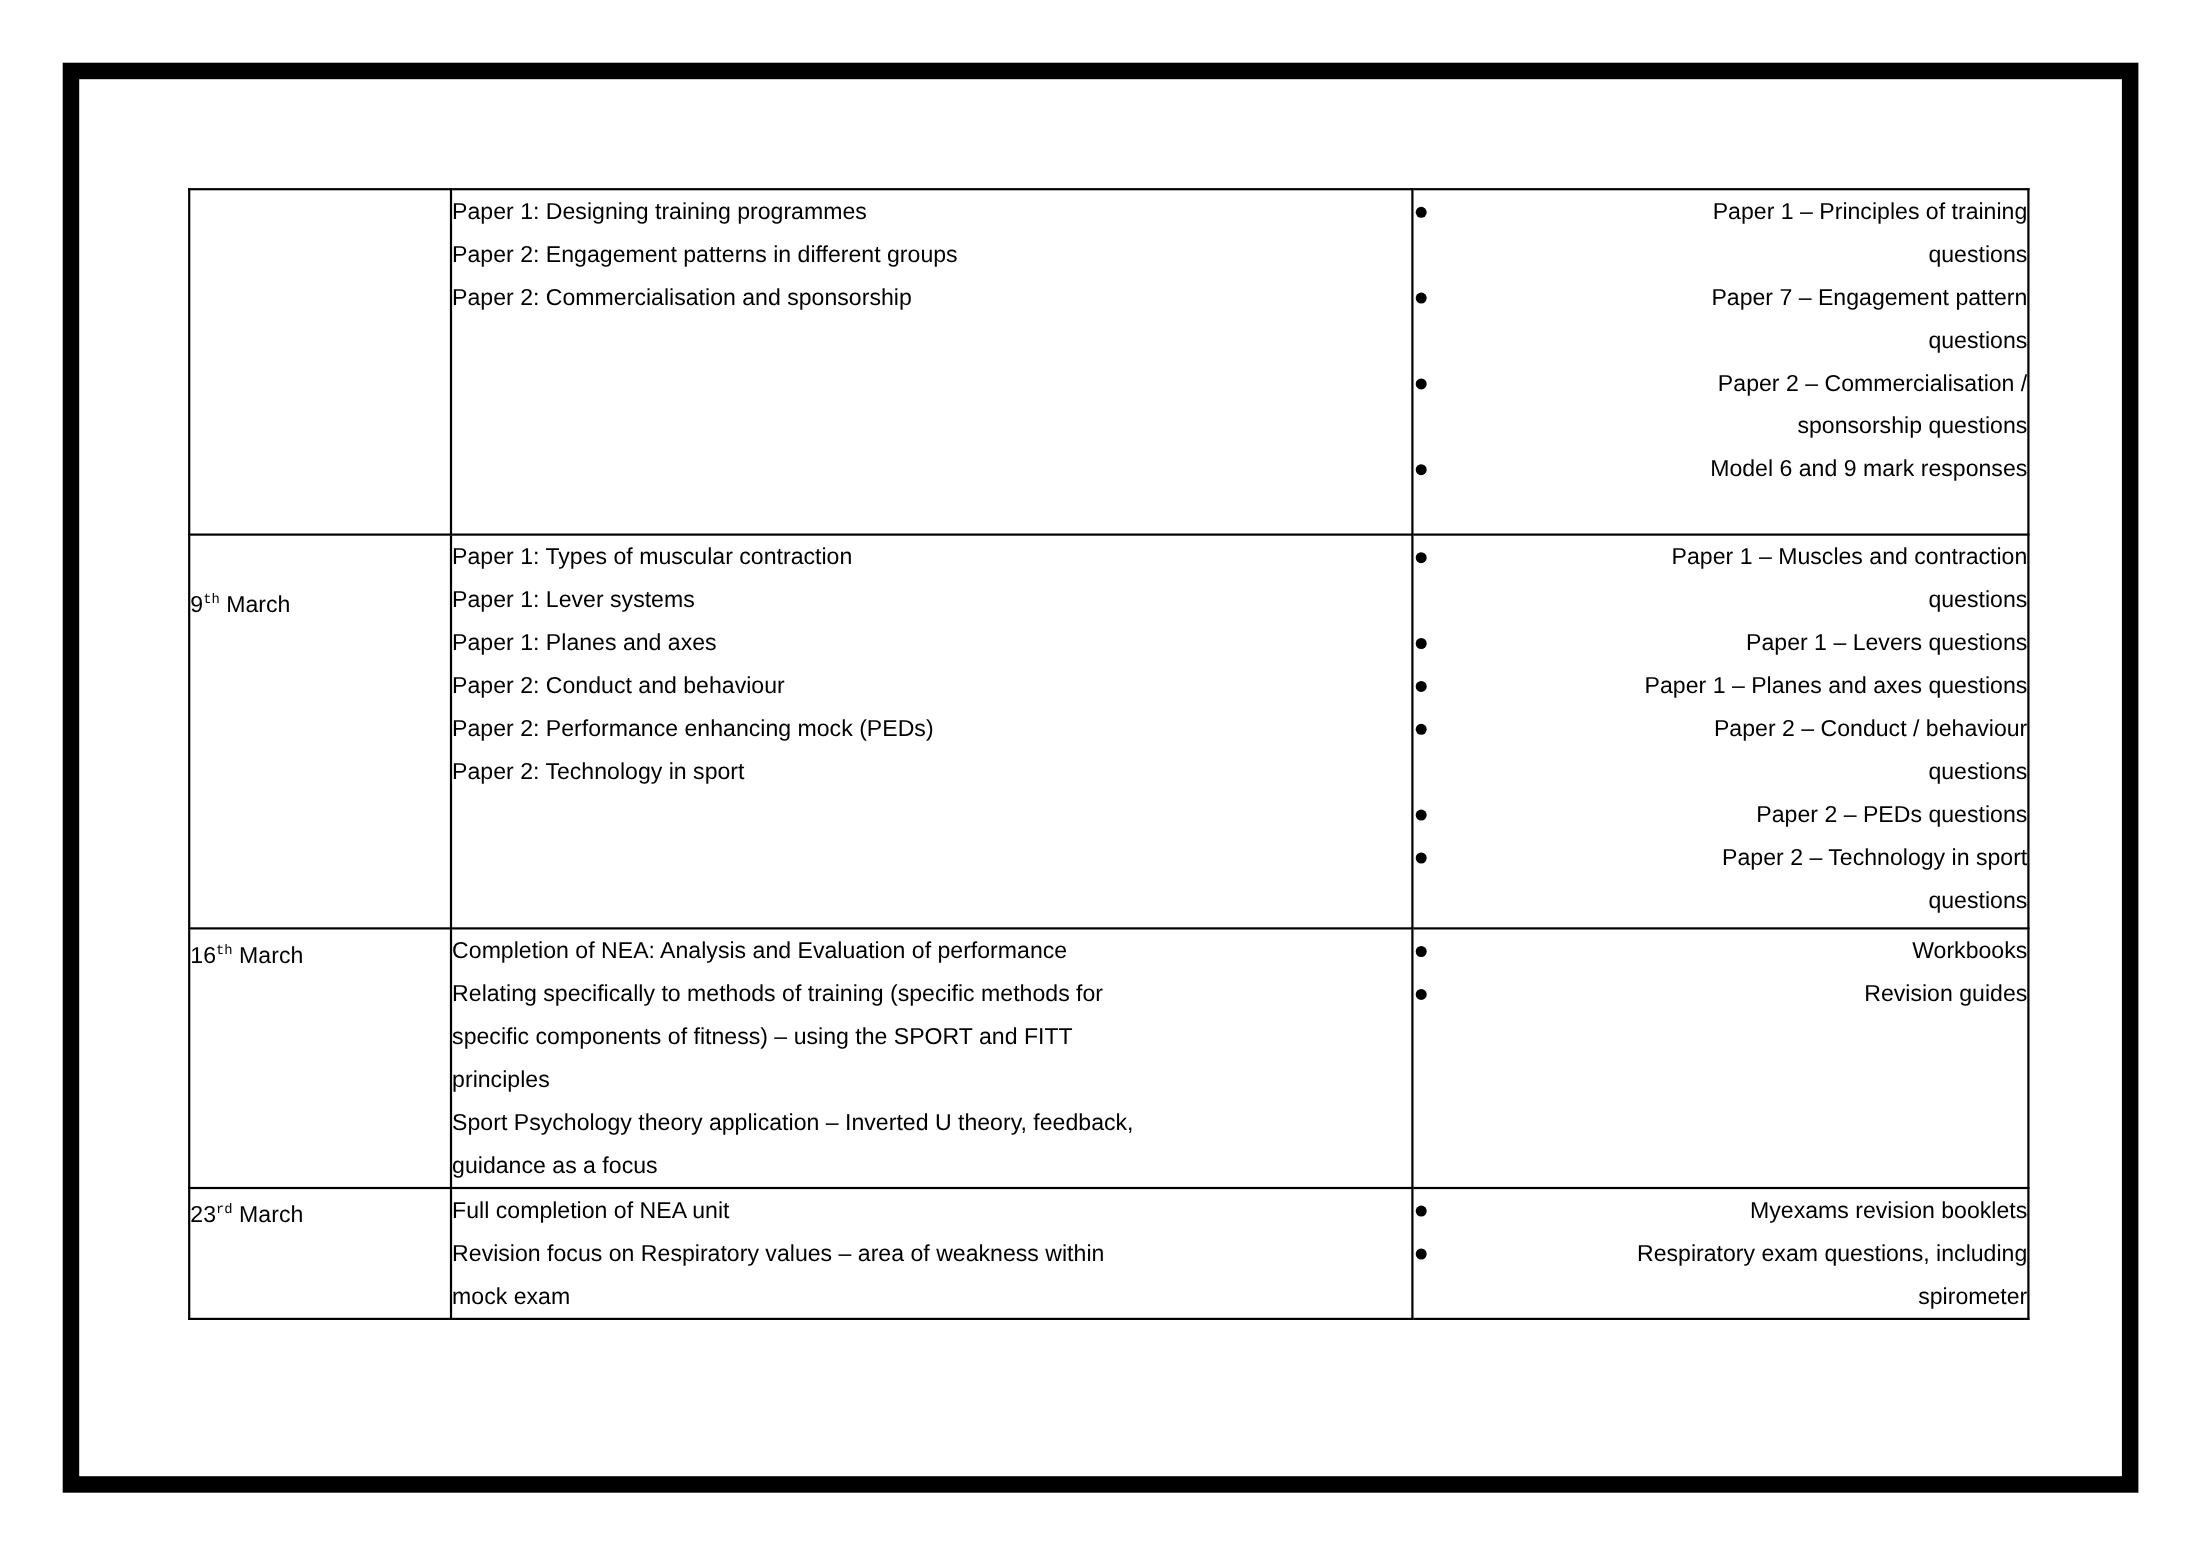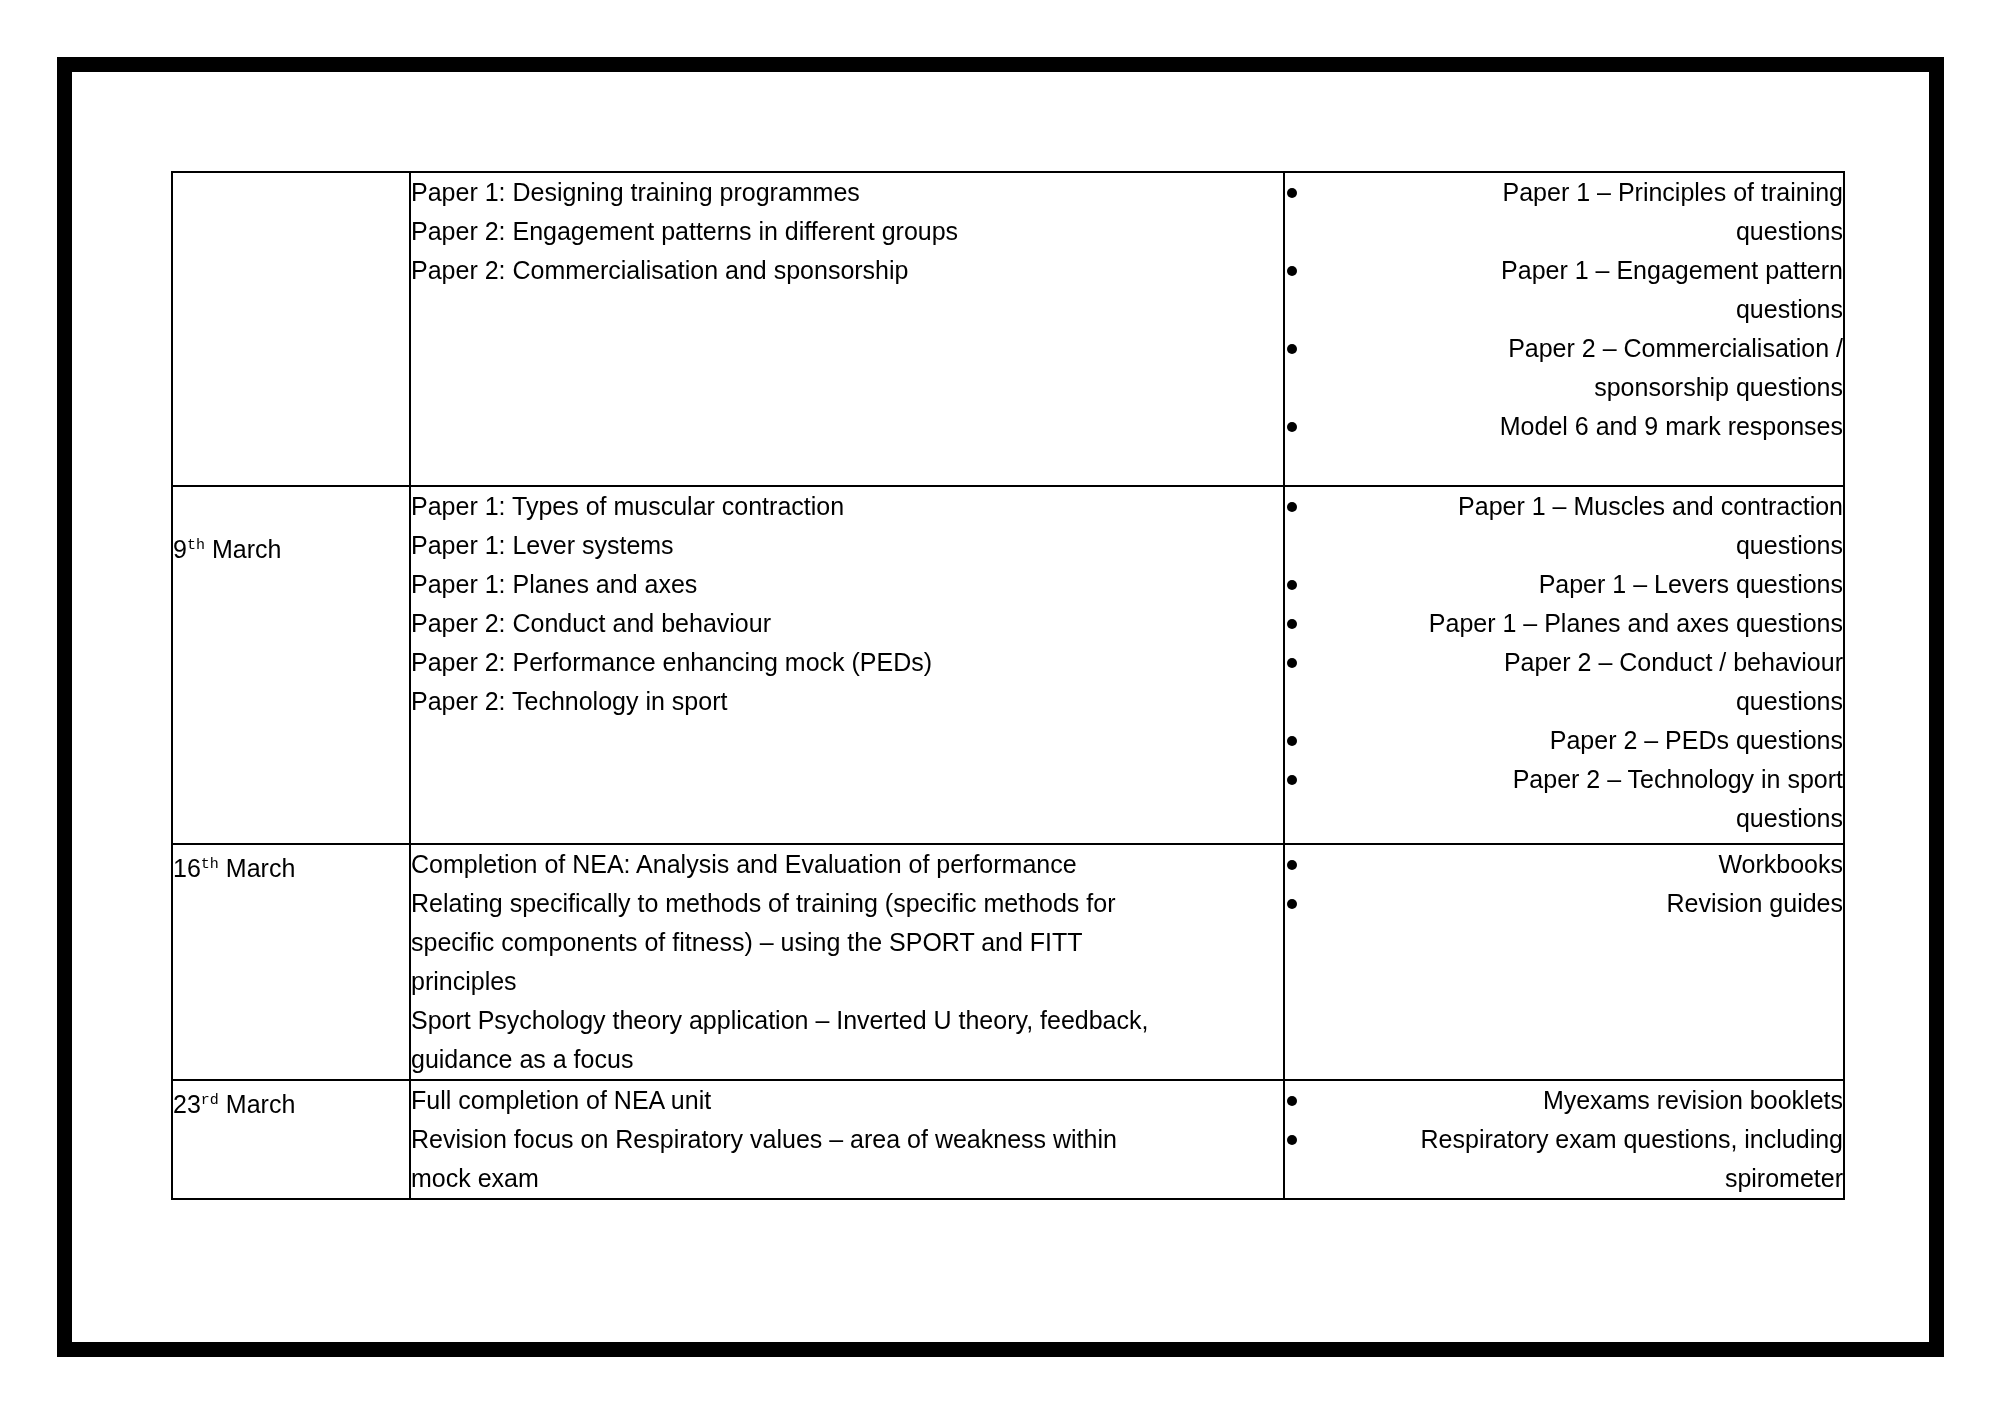--- a/index.html
+++ b/index.html
@@ -30,21 +30,21 @@
     left: 171px;
     top: 171px;
     border-collapse: collapse;
     table-layout: fixed;
     width: 1672px;
   }
   table.schedule td {
     border: 2px solid #000000;
     vertical-align: top;
     padding: 0;
-    font-size: 25px;
+    font-size: 21px;
     line-height: 39px;
     overflow: visible;
   }
   tr.row-1 { height: 314px; }
   tr.row-2 { height: 358px; }
   tr.row-3 { height: 232px; }
   tr.row-4 { height: 88px; }
 
   td.date-cell {
     padding: 0 6px 0 18px;
@@ -116,21 +116,21 @@
       </td>
       <td class="resources-cell">
         <ul class="resources">
           <li class="resource-item">
               <span class="bullet-dot"></span>
               <span class="bullet-text">Paper 1 – Principles of training
 questions</span>
             </li>
           <li class="resource-item">
               <span class="bullet-dot"></span>
-              <span class="bullet-text">Paper 1 – Engagement pattern
+              <span class="bullet-text">Paper 7 – Engagement pattern
 questions</span>
             </li>
           <li class="resource-item">
               <span class="bullet-dot"></span>
               <span class="bullet-text">Paper 2 – Commercialisation /
 sponsorship questions</span>
             </li>
           <li class="resource-item">
               <span class="bullet-dot"></span>
               <span class="bullet-text">Model 6 and 9 mark responses</span>

